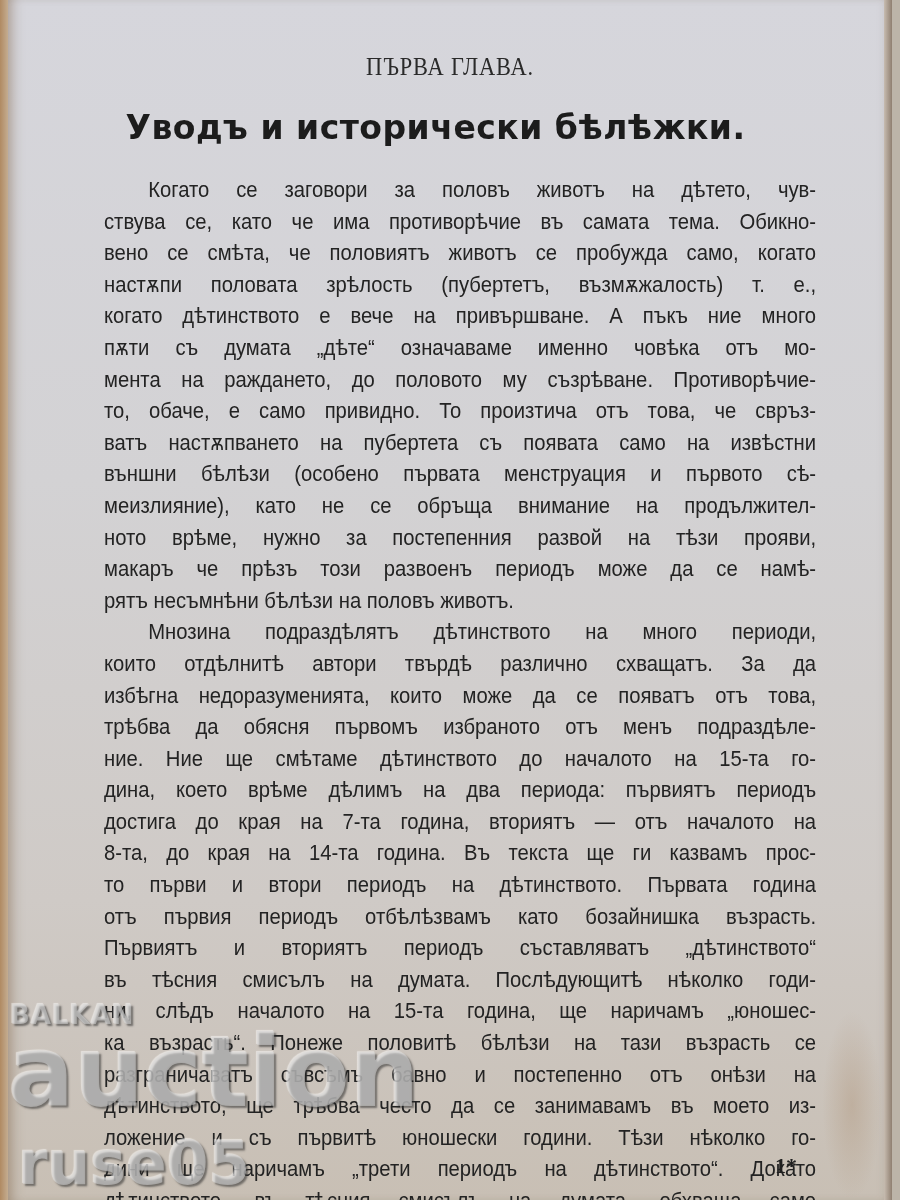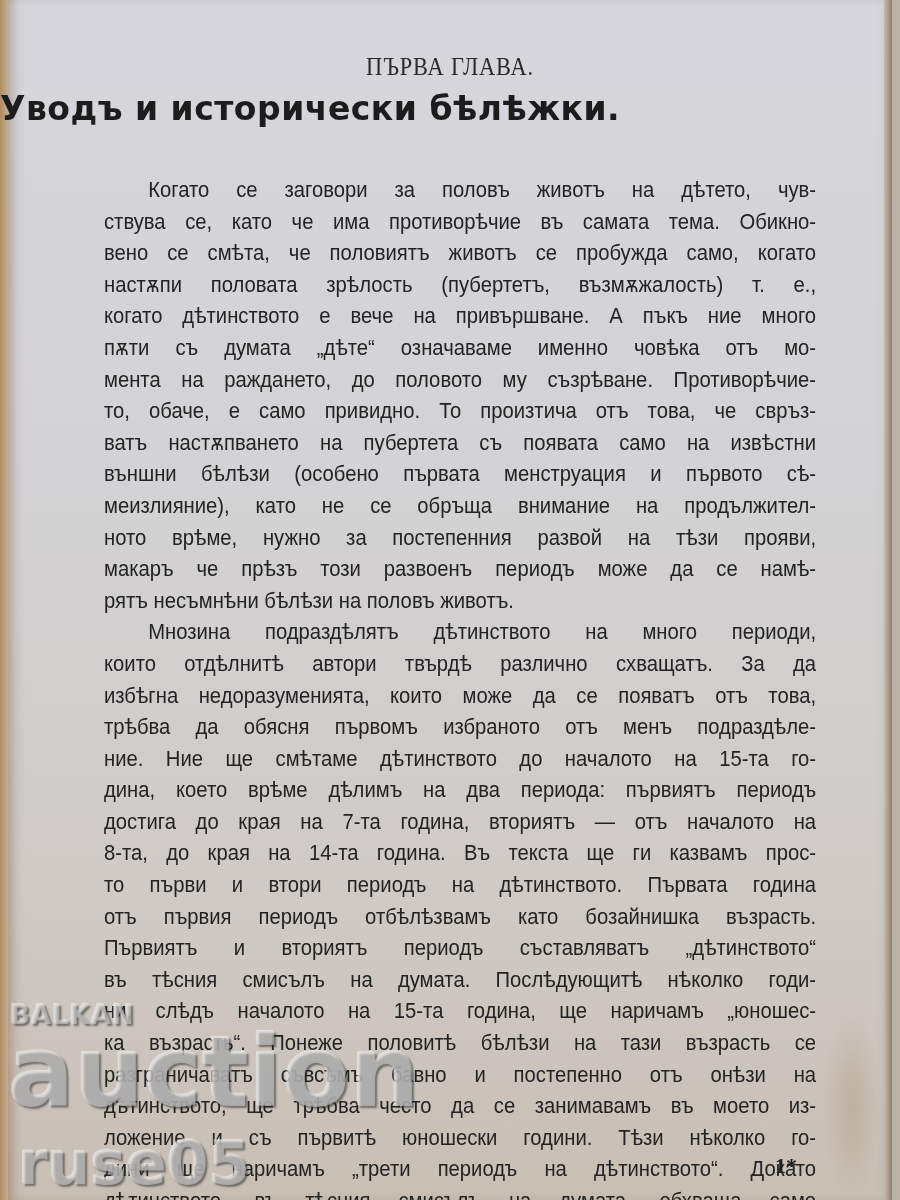--- a/index.html
+++ b/index.html
@@ -19,21 +19,21 @@
   .right-edge {
     position: absolute; right: 0; top: 0; width: 8px; height: 1200px;
     background: linear-gradient(90deg, #c7bcb0, #8f7f70);
   }
   .chapter {
     position: absolute; top: 52px; left: 0; width: 900px; text-align: center;
     font-family: "Liberation Serif", serif; font-size: 26px; letter-spacing: 1px;
     color: #2a2a2a; transform: scaleX(0.86); transform-origin: 450px 0;
   }
   .title {
-    position: absolute; top: 89px; left: 0; width: 871px; 
+    position: absolute; top: 108px; left: 0; width: 871px; text-align: center;
     font-family: "DejaVu Sans", sans-serif; font-weight: bold; font-size: 33px;
     color: #1c1c1c; letter-spacing: 0.5px;
   }
   .body {
     position: absolute; left: 104px; top: 174px; width: 712px;
     font-family: "Liberation Sans Narrow", "Liberation Sans", sans-serif;
     font-size: 22px; line-height: 31.6px; color: #232323;
   }
   .line {
     display: block; white-space: nowrap; text-align: justify; text-align-last: justify;

